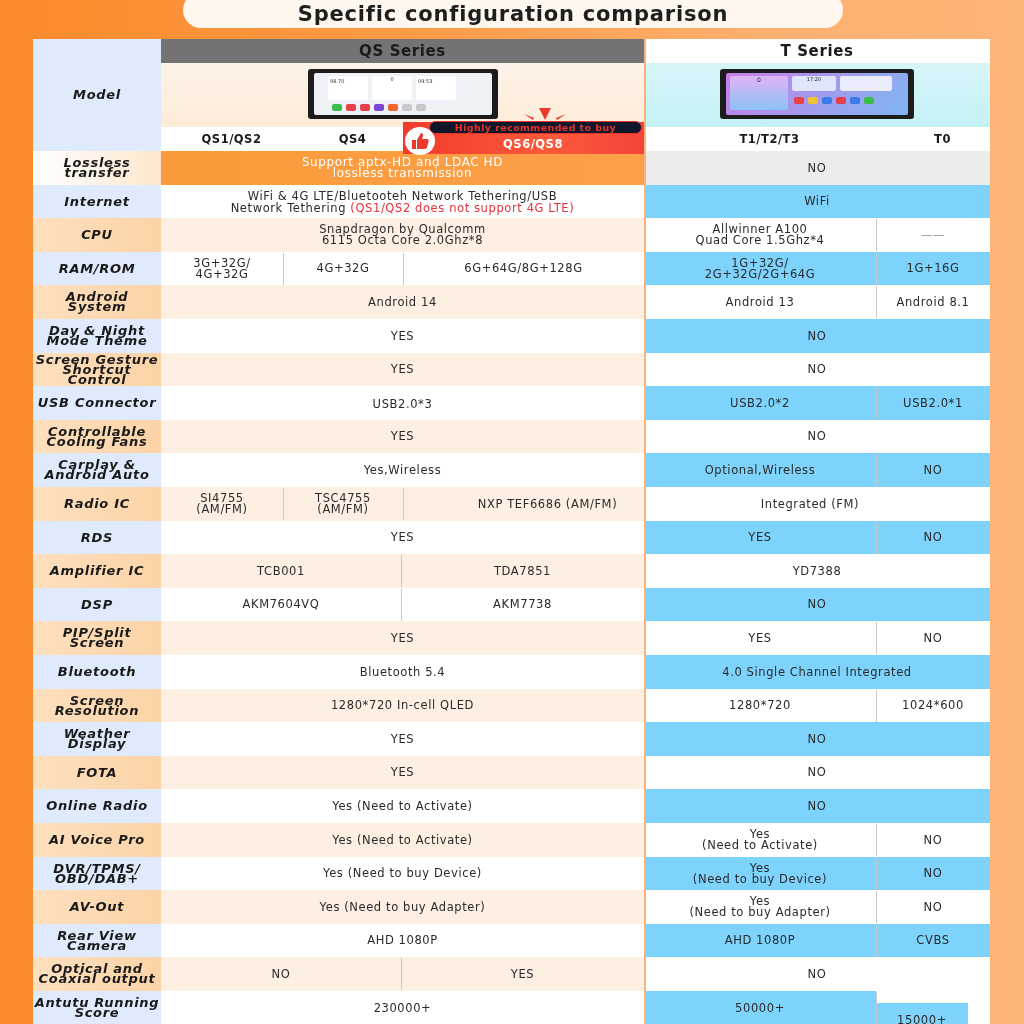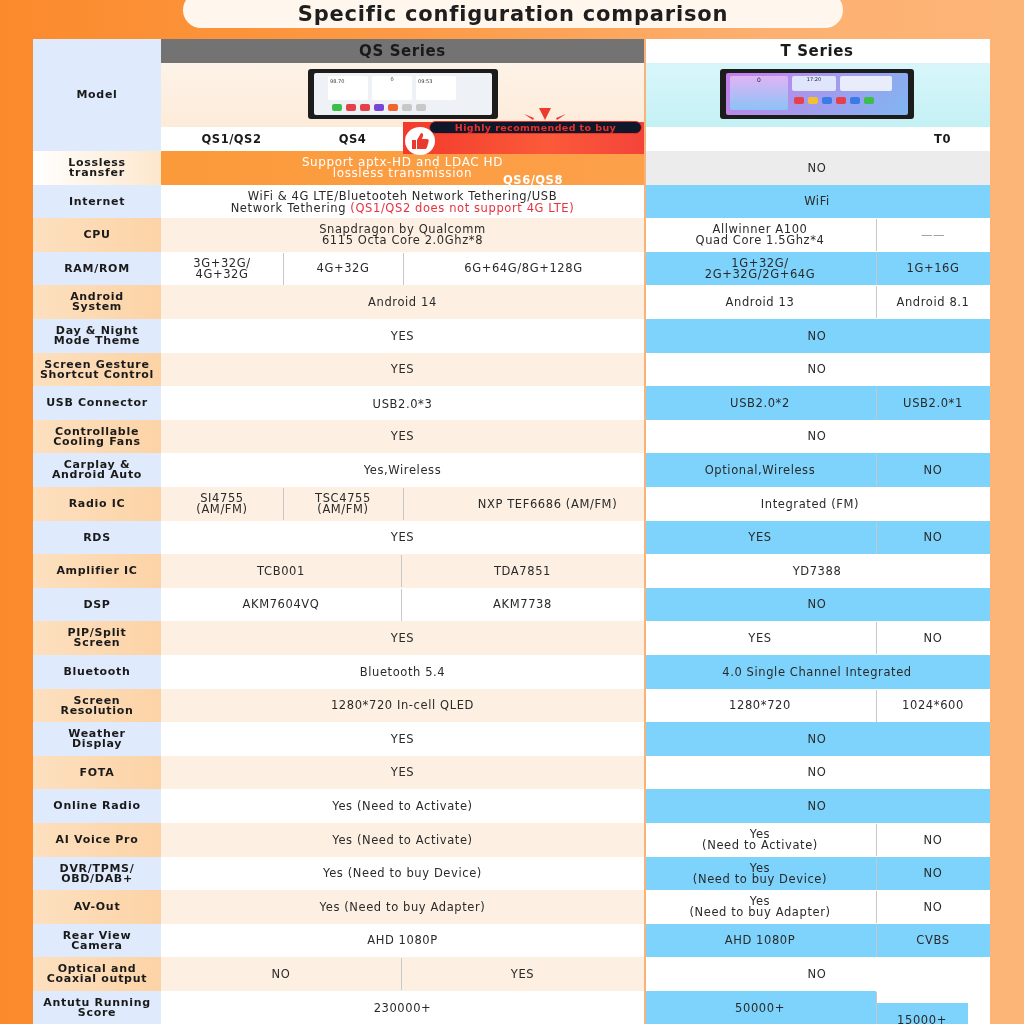--- a/index.html
+++ b/index.html
@@ -19,21 +19,21 @@
   .table {
     position: absolute; left: 33px; top: 39px; width: 957px; height: 985px;
     background: #fff;
   }
   .cell {
     position: absolute; display: flex; align-items: center; justify-content: center;
     text-align: center; font-size: 11.5px; color: #2a2a2a; line-height: 11px;
     letter-spacing: 0.6px; white-space: pre-line; font-family: "DejaVu Sans", sans-serif;
   }
   .label {
-    font-weight: bold; font-size: 11px; color: #1a1a1a; letter-spacing: 0.7px; line-height: 10px;
+    font-weight: bold; font-size: 13px; color: #1a1a1a; letter-spacing: 0.7px; line-height: 10px; font-style: italic;
   }
   .lbl-blue { background: #dfeafc; }
   .lbl-orange { background: linear-gradient(90deg, #fde0bf, #fcd3a6); }
   .lbl-white { background: linear-gradient(90deg, #fff 0%, #fde7cc 100%); }
   .qs-odd { background: #fdf0e3; }
   .qs-even { background: #ffffff; }
   .t-odd { background: #7dd3fc; }
   .t-even { background: #ffffff; }
   .vline { position: absolute; width: 1px; background: #c8c8c8; }
   .series-head { font-weight: bold; font-size: 15px; color: #1a1a1a; letter-spacing: 0.6px; }
@@ -101,20 +101,21 @@
         <div class="app" style="left:110px;top:24px;background:#e6404a;"></div>
         <div class="app" style="left:124px;top:24px;background:#3b7be6;"></div>
         <div class="app" style="left:138px;top:24px;background:#3bbf4a;"></div>
       </div>
     </div>
   </div>
 
   <div class="cell model-name" style="left:128px;top:88px;width:122px;height:24px;background:#fff;">QS1/QS2</div>
   <div class="vline" style="left:250px;top:88px;height:24px;"></div>
   <div class="cell model-name" style="left:250px;top:88px;width:120px;height:24px;background:#fff;">QS4</div>
+  <div class="cell model-name" style="left:611px;top:88px;width:232px;height:24px;background:#fff;">T1/T2/T3</div>
   <div class="vline" style="left:843px;top:88px;height:24px;"></div>
   <div class="cell model-name" style="left:843px;top:88px;width:114px;height:24px;background:#fff;">T0</div>
 
   <div id="rows">
       <div class="cell label lbl-white" style="left: 0px; top: 112px; width: 128px; height: 34.1px;">Lossless
 transfer</div>
       <div class="cell " style="left: 128px; top: 112px; width: 483px; height: 34.1px; background: linear-gradient(90deg, rgb(251, 154, 58), rgb(252, 160, 74)); color: rgb(255, 255, 255); font-size: 12px;">Support aptx-HD and LDAC HD
 lossless transmission</div>
       <div class="cell " style="left: 611px; top: 112px; width: 346px; height: 34.1px; background: rgb(236, 236, 236);">NO</div>
       <div class="cell label lbl-blue" style="left: 0px; top: 145.6px; width: 128px; height: 34.1px;">Internet</div>
@@ -252,21 +253,21 @@
       <div class="cell qs-even" style="left: 128px; top: 952px; width: 483px; height: 34.1px;">230000+</div>
       <div class="cell t-odd" style="left: 611px; top: 952px; width: 232px; height: 34.1px;">50000+</div>
       <div class="cell t-odd" style="left: 843px; top: 964px; width: 92px; height: 34.1px;">15000+</div>
       <div class="vline" style="left: 843px; top: 953px; height: 32.1px;"></div>
     </div>
 
   <div class="divider-orange"></div>
 </div>
 
 <div class="badge-rec">
-  <div class="cell model-name" style="left:0;top:12px;width:241px;height:20px;color:#fff;margin-top:36px;">QS6/QS8</div>
+  <div class="cell model-name" style="left:0;top:12px;width:241px;height:20px;color:#fff;">QS6/QS8</div>
 </div>
 <div class="badge-tag">Highly recommended to buy</div>
 <div class="thumb-icon">
   <svg width="20" height="18" viewBox="0 0 20 18">
       <path d="M2 8h4v9H2z M7 8l4-7c1.5 0 2.5 1 2 3l-1 3h5c1.2 0 2 1 1.7 2l-1.6 6c-.3 1-1 2-2.2 2H7z" fill="#ea3a2e"></path>
     </svg>
 </div>
 <svg class="arrow-mark" width="46" height="14" viewBox="0 0 46 14">
   <path d="M17 0h12l-6 12z" fill="#ee3a2e"></path>
   <path d="M2 6l10 4-1 2z" fill="#ee3a2e"></path>

